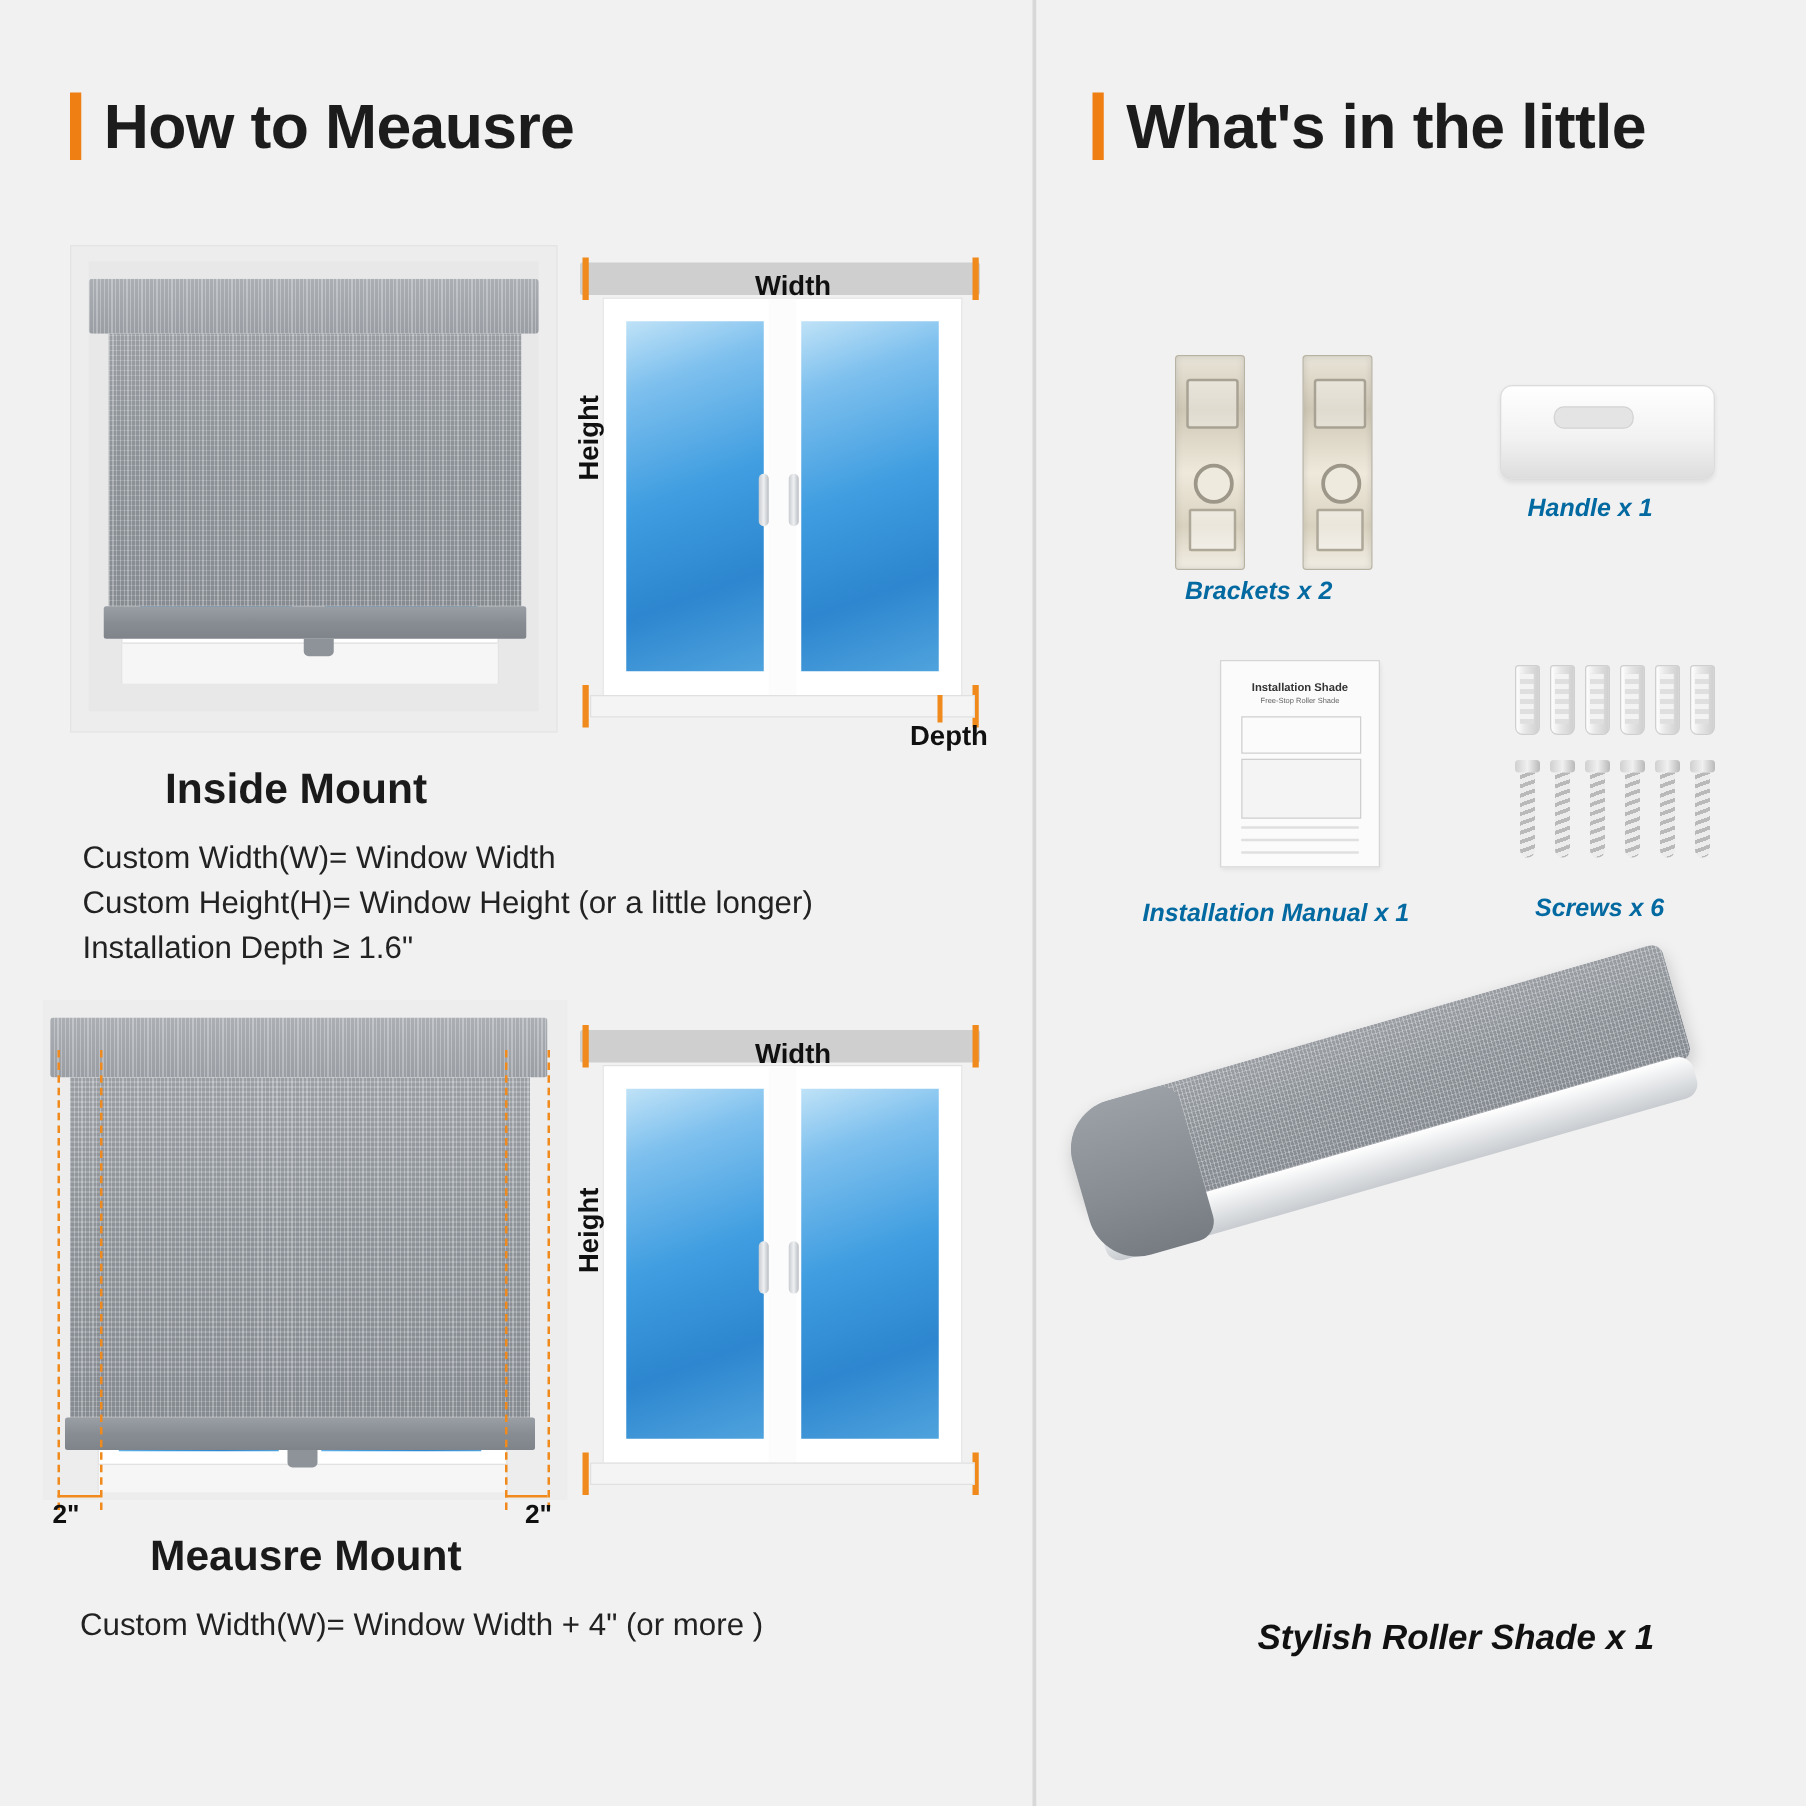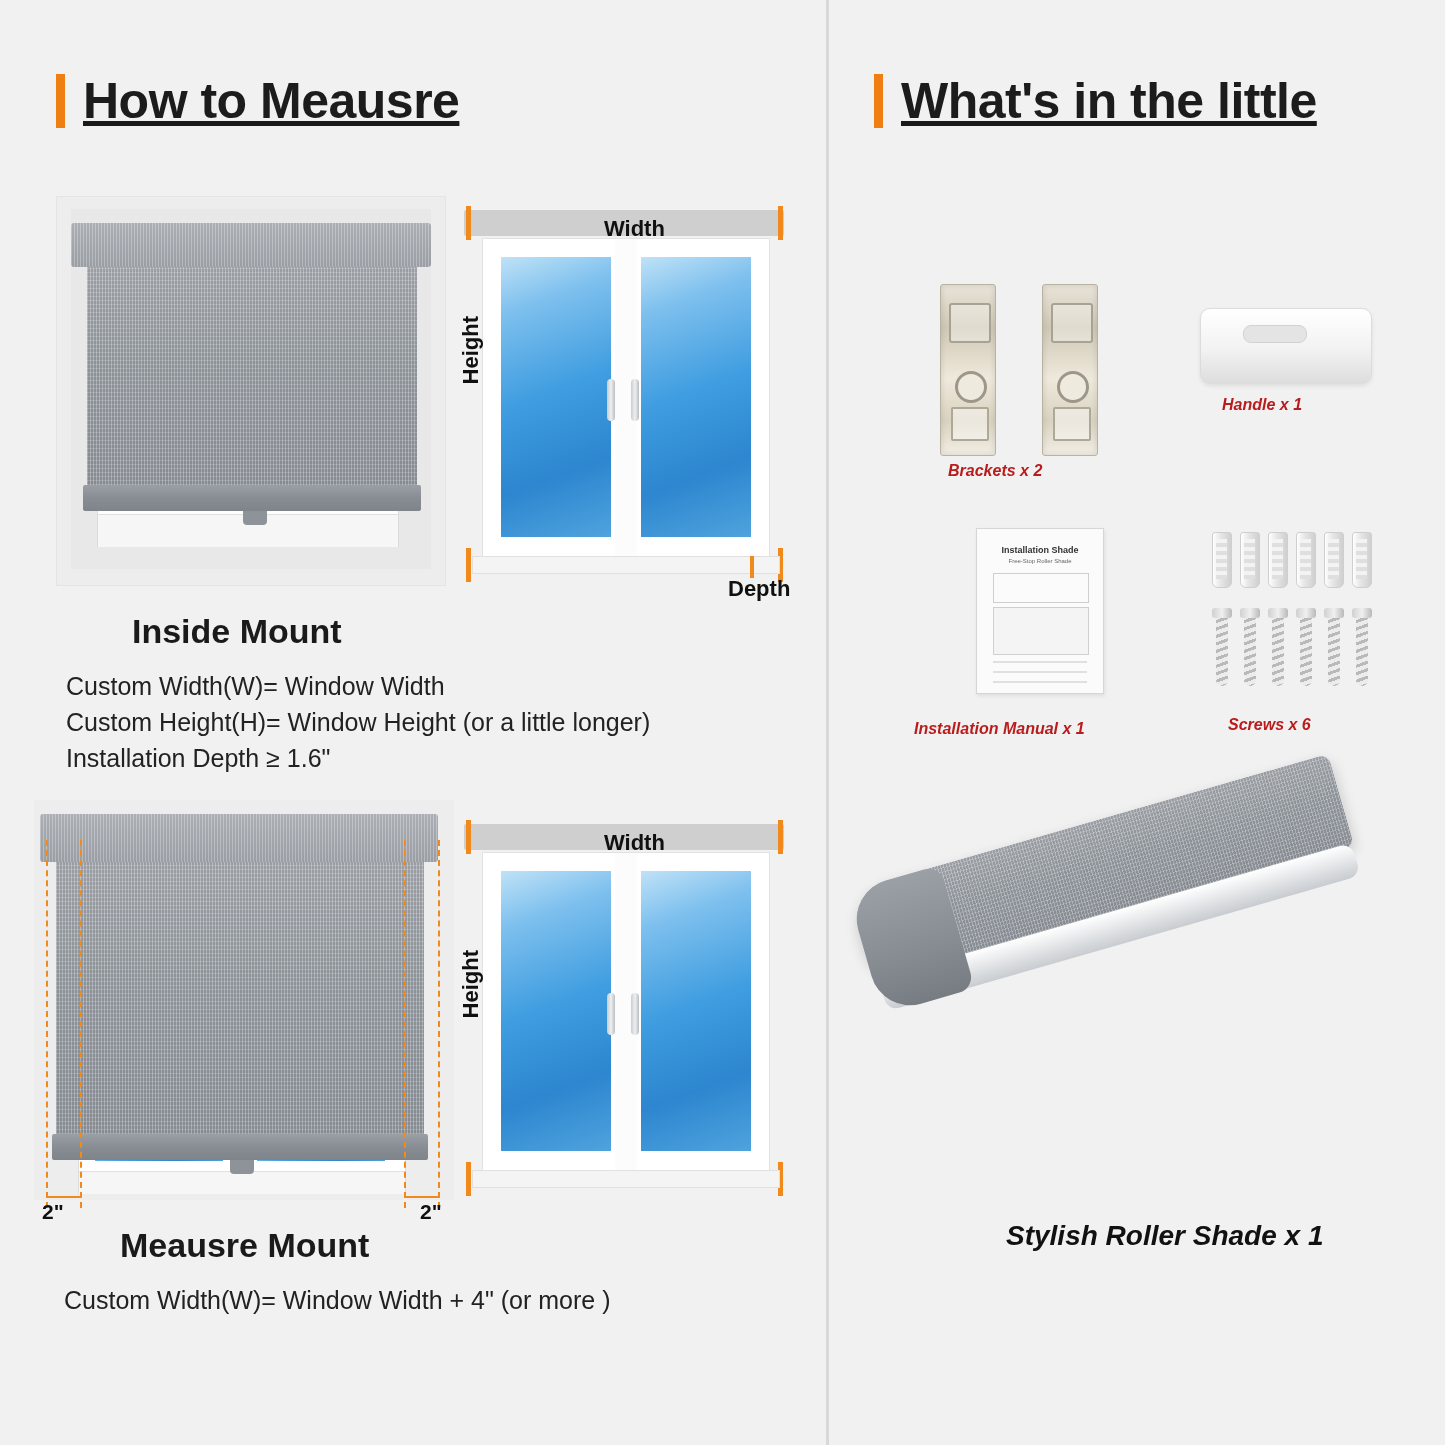--- a/index.html
+++ b/index.html
@@ -11,21 +11,21 @@
     overflow:hidden;
   }
   .page{position:relative;width:1445px;height:1445px;background:#f1f1f1;}
 
   
   .divider{
     position:absolute;left:826px;top:0;width:3px;height:1445px;background:#d8d8d8;
   }
 
   
-  .heading{position:absolute;display:flex;align-items:center;text-decoration:underline;}
+  .heading{position:absolute;display:flex;align-items:center;}
   .heading .bar{width:9px;height:54px;background:#f07f13;margin-right:18px;}
   .heading .txt{
     font-size:50px;font-weight:bold;letter-spacing:-0.5px;color:#1c1c1c;
     white-space:nowrap;
   }
   #h-left{left:56px;top:72px;}
   #h-right{left:874px;top:72px;}
 
   
   .wallpanel{
@@ -69,21 +69,21 @@
   .lbl-v{position:absolute;font-size:22px;font-weight:bold;color:#101010;
     writing-mode:vertical-rl;transform:rotate(180deg);white-space:nowrap;}
   .dash-v{position:absolute;width:0;border-left:2px dashed #f08a1c;}
   .arrow-h{position:absolute;height:0;border-top:2px solid #f08a1c;}
 
   
   .mount-title{position:absolute;font-size:34px;font-weight:bold;color:#1a1a1a;}
   .bullet{position:absolute;font-size:25px;color:#222;white-space:nowrap;}
 
   
-  .cap{position:absolute;font-size:16px;font-weight:bold;font-style:italic;color:#b91c1c;white-space:nowrap;}
+  .cap{position:absolute;font-size:20px;font-weight:bold;font-style:italic;color:#0369a1;white-space:nowrap;}
   .cap-lg{position:absolute;font-size:28px;font-weight:bold;font-style:italic;color:#111;white-space:nowrap;}
 
   .bracket{
     position:absolute;width:54px;height:170px;
     background:linear-gradient(180deg,#e9e4d8 0%,#cfc8b6 25%,#efe9dc 55%,#d9d2c0 80%,#f2eee4 100%);
     border:1px solid #b8b2a2;border-radius:3px;
     box-shadow:inset 0 0 6px rgba(0,0,0,.12);
   }
   .bracket::before{
     content:"";position:absolute;left:8px;top:18px;width:38px;height:36px;
@@ -312,15 +312,15 @@
   <div class="cap" style="left:1228px;top:716px;">Screws  x 6</div>
 
   <div class="shade-prod" style="left:930px;top:880px;width:500px;height:300px;transform:rotate(-16deg);transform-origin:0 100%;">
     <div class="fabric" style="position:absolute;left:0;top:0;width:500px;height:96px;border-radius:40px 10px 10px 40px;
          box-shadow:0 6px 14px rgba(0,0,0,.18);"></div>
     <div style="position:absolute;left:6px;top:92px;width:492px;height:34px;border-radius:12px;
          background:linear-gradient(180deg,#ffffff,#e6e8ea 45%,#c8ccd0);"></div>
     <div style="position:absolute;left:0px;top:0px;width:96px;height:128px;border-radius:40px 16px 16px 40px;
          background:linear-gradient(180deg,#9ba0a6,#868c92 60%,#767c82);"></div>
   </div>
-  <div class="cap-lg" style="left:1006px;top:1220px;">Stylish Roller Shade x 1</div>
+  <div class="cap-lg" style="left:1006px;top:1294px;">Stylish Roller Shade x 1</div>
 
 </div>
 
 </body></html>

